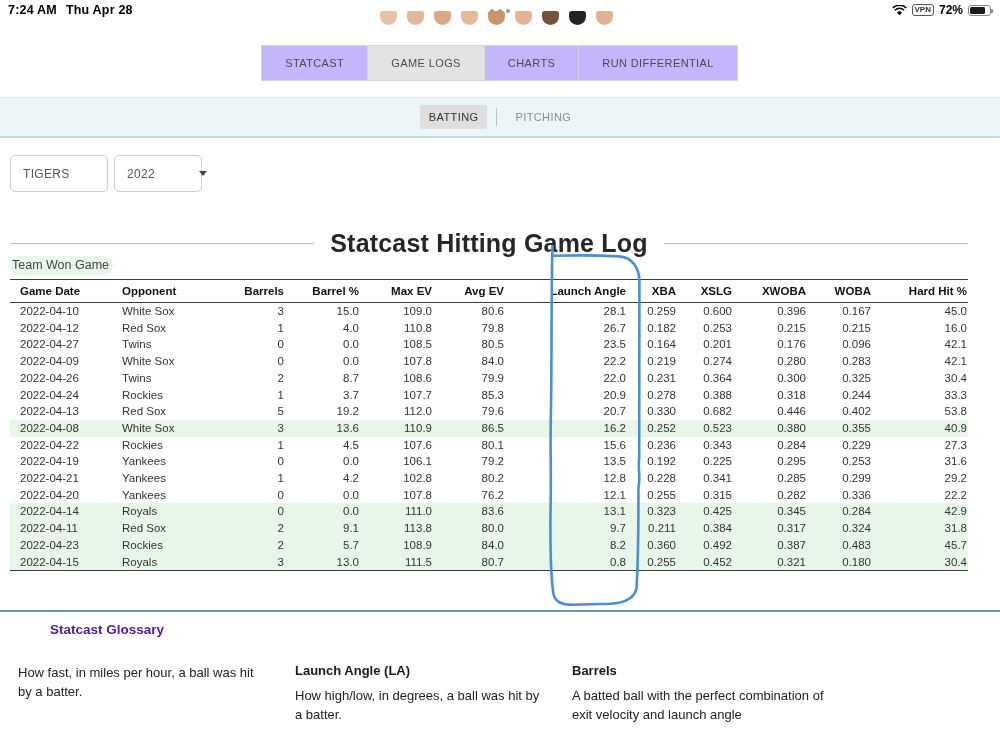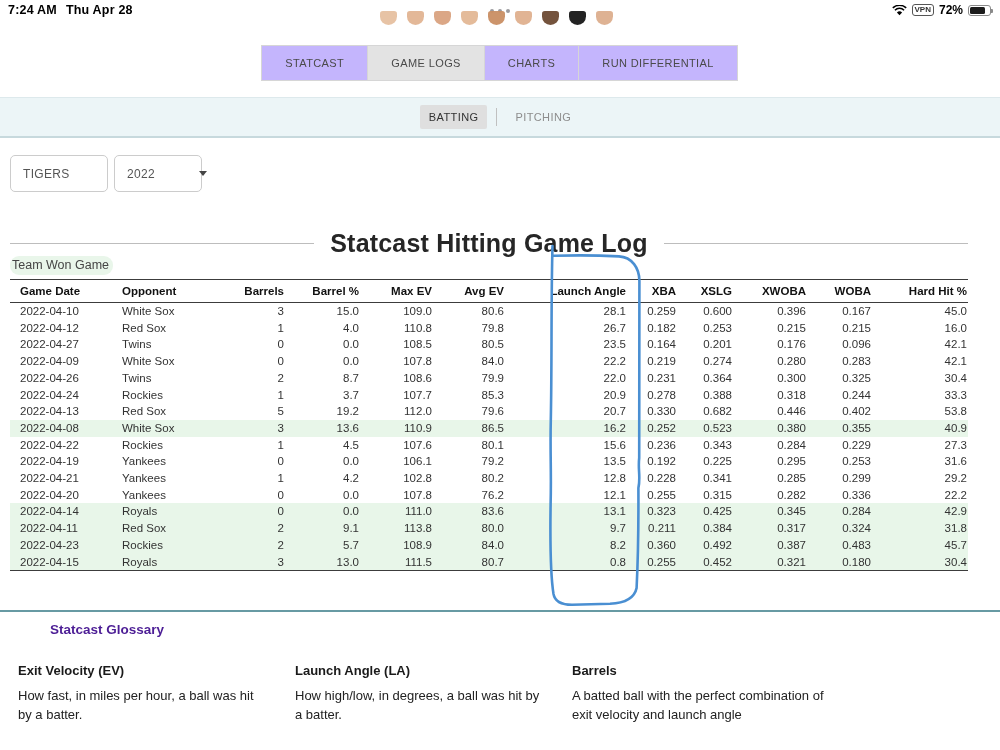--- a/index.html
+++ b/index.html
@@ -437,21 +437,20 @@
            C 640.8 477, 637.8 470, 639.2 458
            L 639.4 281
            C 639.4 268, 632 257.2, 619 256.4
            C 597 255.2, 572 255.2, 554 255.8" fill="none" stroke="#4a8fd2" stroke-width="2.6" stroke-linecap="round" stroke-linejoin="round"></path>
 </svg>
 
 <div class="teal-divider"></div>
 <div class="glossary-heading">Statcast Glossary</div>
 
 <div class="glossary-entry ge-0">
-  <div class="term">Exit Velocity (EV)</div>
   <div class="def">How fast, in miles per hour, a ball was hit by a batter.</div>
 </div>
 <div class="glossary-entry ge-1">
   <div class="term">Launch Angle (LA)</div>
   <div class="def">How high/low, in degrees, a ball was hit by a batter.</div>
 </div>
 <div class="glossary-entry ge-2">
   <div class="term">Barrels</div>
   <div class="def">A batted ball with the perfect combination of exit velocity and launch angle</div>
 </div>

